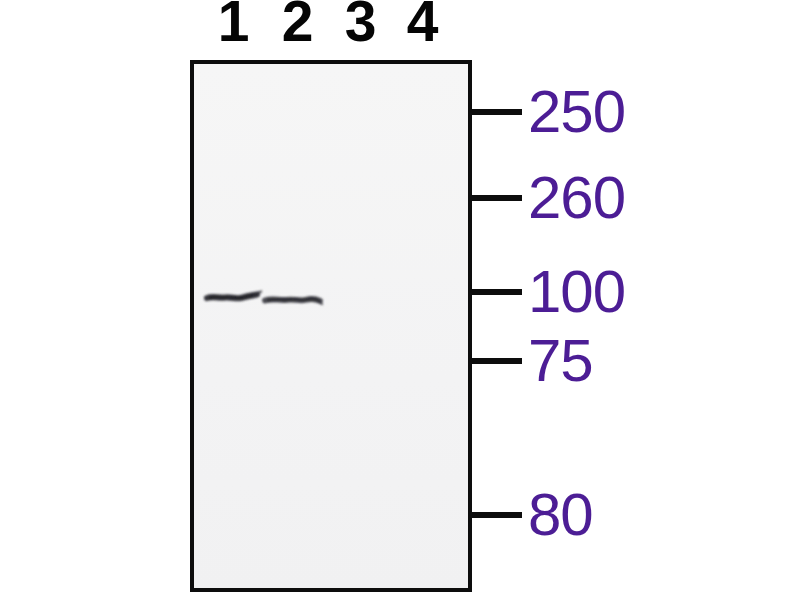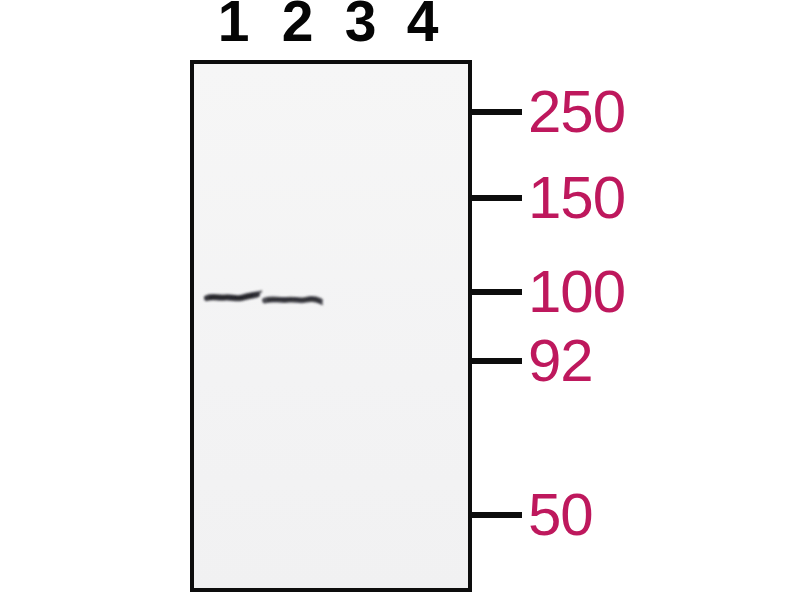--- a/index.html
+++ b/index.html
@@ -55,21 +55,21 @@
   .marker .tick {
     display: inline-block;
     width: 50px;
     height: 6px;
     background: #0d0d0d;
   }
   .marker .marker-label {
     margin-left: 6px;
     font-size: 60px;
     font-weight: 400;
-    color: #be185d;
+    color: #4c1d95;
     line-height: 1;
     letter-spacing: -1px;
   }
 </style>
 </head>
 <body>
 
 <div class="stage">
 
   <span class="lane-label" style="left:233px">1</span>
@@ -98,28 +98,28 @@
       </g>
     </svg>
   </div>
 
   <div class="marker" style="top:112px">
     <span class="tick"></span>
     <span class="marker-label">250</span>
   </div>
   <div class="marker" style="top:198px">
     <span class="tick"></span>
-    <span class="marker-label">150</span>
+    <span class="marker-label">260</span>
   </div>
   <div class="marker" style="top:292px">
     <span class="tick"></span>
     <span class="marker-label">100</span>
   </div>
   <div class="marker" style="top:361px">
     <span class="tick"></span>
-    <span class="marker-label">92</span>
+    <span class="marker-label">75</span>
   </div>
   <div class="marker" style="top:515px">
     <span class="tick"></span>
-    <span class="marker-label">50</span>
+    <span class="marker-label">80</span>
   </div>
 
 </div>
 
 </body></html>

